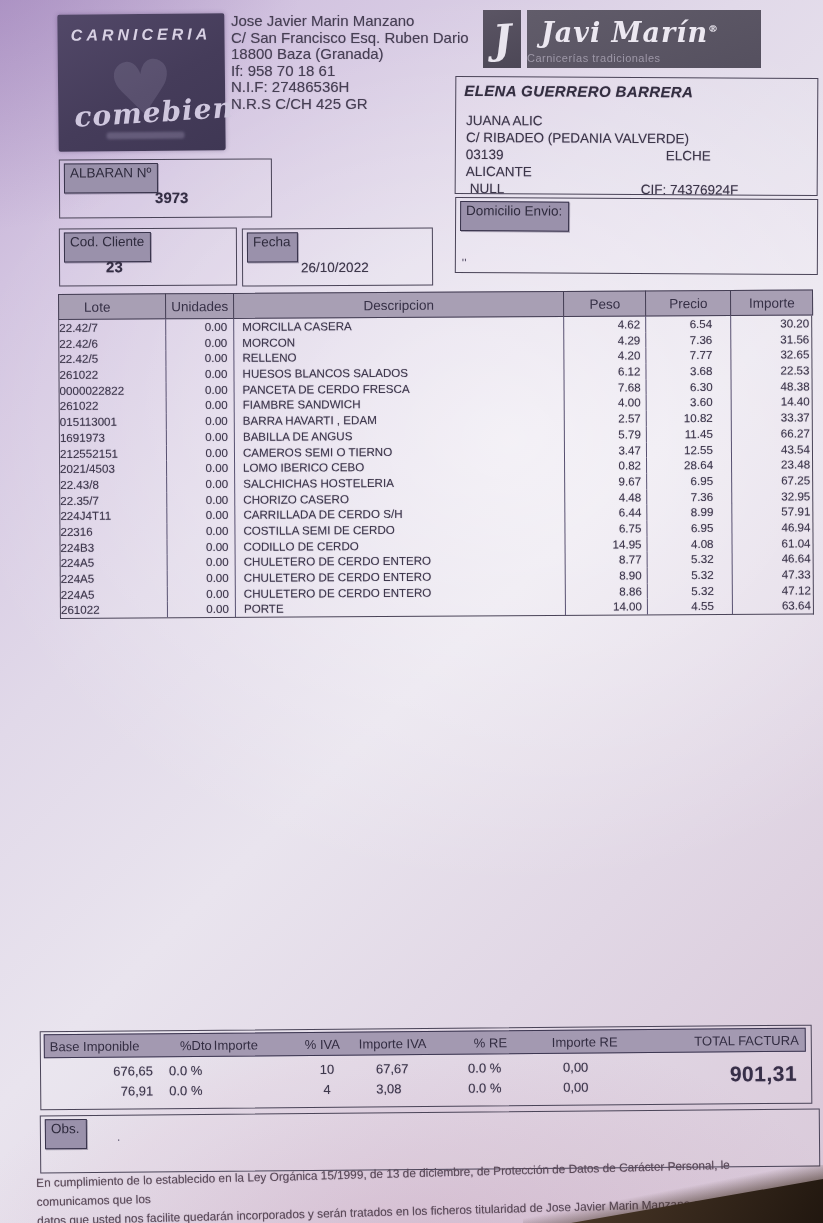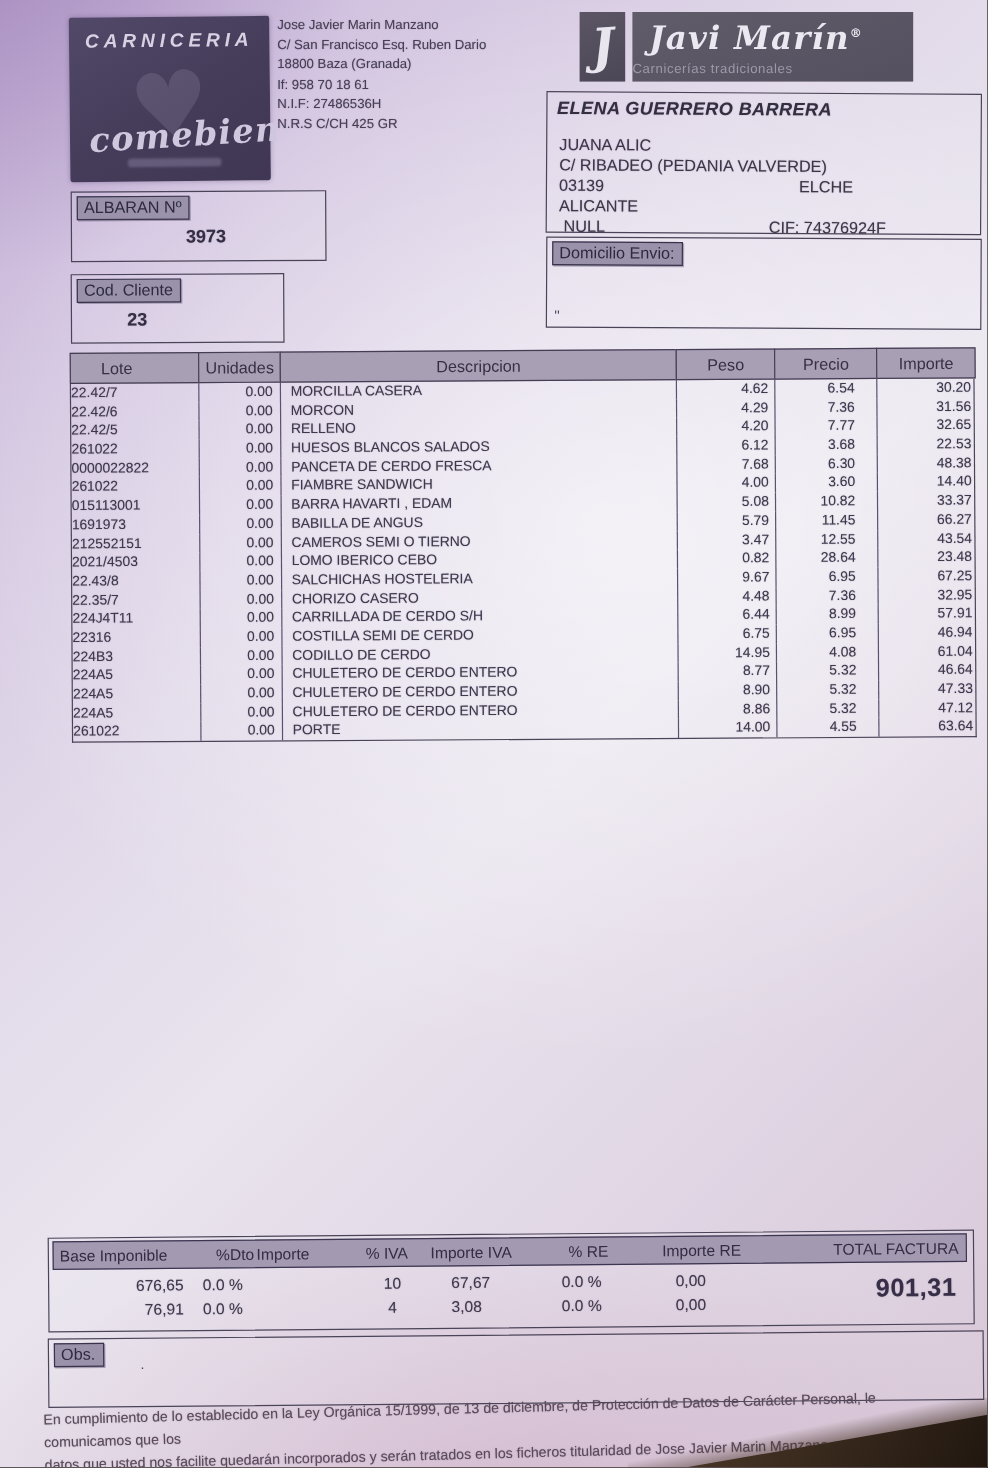--- a/index.html
+++ b/index.html
@@ -19,34 +19,34 @@
     border-radius:2px;transform:rotate(-.6deg);box-shadow:0 0 4px rgba(60,40,90,.35);}
   .logo-top{position:absolute;left:0;right:0;top:12px;text-align:center;color:#d8d1e4;
     font:italic bold 16px/18px "Liberation Sans",sans-serif;letter-spacing:4px;}
   .logo-heart{position:absolute;left:50%;top:54%;transform:translate(-50%,-50%) rotate(-6deg);
     font-size:74px;color:rgba(215,205,235,.14);font-family:"DejaVu Sans",sans-serif;}
   .logo-script{position:absolute;left:16px;bottom:24px;color:#cfc7de;
     font:italic bold 28px/28px "DejaVu Serif",serif;letter-spacing:1px;transform:rotate(-3deg);}
   .logo-tag{position:absolute;left:48px;bottom:12px;width:78px;height:7px;background:rgba(220,210,240,.22);
     filter:blur(1px);border-radius:3px;}
   
-  .company{left:231px;top:13px;width:240px;font-size:11px;line-height:16.5px;color:#463f53;}
+  .company{left:231px;top:13px;width:240px;font-size:15px;line-height:16.5px;color:#463f53;}
   .speck{left:236px;top:92px;font-size:12px;color:#5a5268;opacity:.75;letter-spacing:2px;}
   
   .jbox{left:483px;top:10px;width:38px;height:58px;background:linear-gradient(160deg,#5b5564,#4c4756);
     display:flex;align-items:center;justify-content:center;}
   .jbox span{color:#e9e5ee;font:italic bold 40px/40px "DejaVu Serif",serif;transform:rotate(-4deg);}
   .brandbox{left:527px;top:10px;width:234px;height:58px;background:linear-gradient(160deg,#615c6a,#55505f);}
   .brand-name{position:absolute;left:14px;top:2px;color:#ece8f1;font:italic bold 27px/34px "DejaVu Serif",serif;letter-spacing:1px;white-space:nowrap;}
   .brand-reg{font-size:10px;vertical-align:super;font-style:normal;}
   .brand-sub{position:absolute;left:0;right:10px;bottom:4px;text-align:left;color:#9e98a8;font-size:11px;letter-spacing:.5px;}
   
   .fbox{border:1.6px solid #4a4458;background:rgba(255,255,255,.07);}
   .chip{display:inline-block;background:#9a91ab;border:1.5px solid #39344c;color:#2e2a3d;
-    padding:1px 6px 2px 5px;font-size:13.5px;box-shadow:1px 1px 0 rgba(50,40,70,.35);}
+    padding:1px 6px 12px 5px;font-size:13.5px;box-shadow:1px 1px 0 rgba(50,40,70,.35);}
   .customer{left:455px;top:77px;width:361px;height:116px;transform:rotate(.35deg);}
   .cust-name{position:absolute;left:8px;top:5px;font:italic bold 15px "Liberation Sans",sans-serif;color:#332e40;letter-spacing:.4px;}
   .cust-line{position:absolute;left:10px;font-size:13.5px;color:#3c3649;white-space:nowrap;}
   .albaran{left:59px;top:159px;width:211px;height:57px;transform:rotate(-.3deg);}
   .alb-val{position:absolute;left:95px;top:29px;font-weight:bold;font-size:15px;color:#342e44;}
   .domicilio{left:455px;top:198px;width:361px;height:74px;transform:rotate(.3deg);}
   .dom-mark{position:absolute;left:6px;bottom:2px;font-size:12px;color:#4d4760;}
   .codcli{left:59px;top:228px;width:176px;height:56px;transform:rotate(-.3deg);}
   .cod-val{position:absolute;left:46px;top:29px;font-weight:bold;font-size:15px;color:#342e44;}
   .fecha{left:242px;top:228px;width:189px;height:56px;transform:rotate(-.3deg);}
@@ -142,20 +142,24 @@
 
   <div class="abs fbox domicilio">
     <span class="chip" style="position:absolute;left:4px;top:3px">Domicilio Envio:</span>
     <div class="dom-mark">''</div>
   </div>
 
   <div class="abs fbox codcli">
     <span class="chip" style="position:absolute;left:4px;top:3px">Cod. Cliente</span>
     <div class="cod-val soft">23</div>
   </div>
+  <div class="abs fbox fecha">
+    <span class="chip" style="position:absolute;left:4px;top:3px">Fecha</span>
+    <div class="fec-val soft">26/10/2022</div>
+  </div>
 
   <div class="abs mtable">
     <div class="mhead">
       <div class="hc first">Lote</div>
       <div class="hc">Unidades</div>
       <div class="hc">Descripcion</div>
       <div class="hc">Peso</div>
       <div class="hc">Precio</div>
       <div class="hc">Importe</div>
     </div>
@@ -205,21 +209,21 @@
           <div class="c-uni">0.00</div>
           <div class="c-desc">FIAMBRE SANDWICH</div>
           <div class="c-peso">4.00</div>
           <div class="c-precio">3.60</div>
           <div class="c-imp">14.40</div>
         </div>
         <div class="mrow">
           <div class="c-lote">015113001</div>
           <div class="c-uni">0.00</div>
           <div class="c-desc">BARRA HAVARTI , EDAM</div>
-          <div class="c-peso">5.08</div>
+          <div class="c-peso">2.57</div>
           <div class="c-precio">10.82</div>
           <div class="c-imp">33.37</div>
         </div>
         <div class="mrow">
           <div class="c-lote">1691973</div>
           <div class="c-uni">0.00</div>
           <div class="c-desc">BABILLA DE ANGUS</div>
           <div class="c-peso">5.79</div>
           <div class="c-precio">11.45</div>
           <div class="c-imp">66.27</div>

